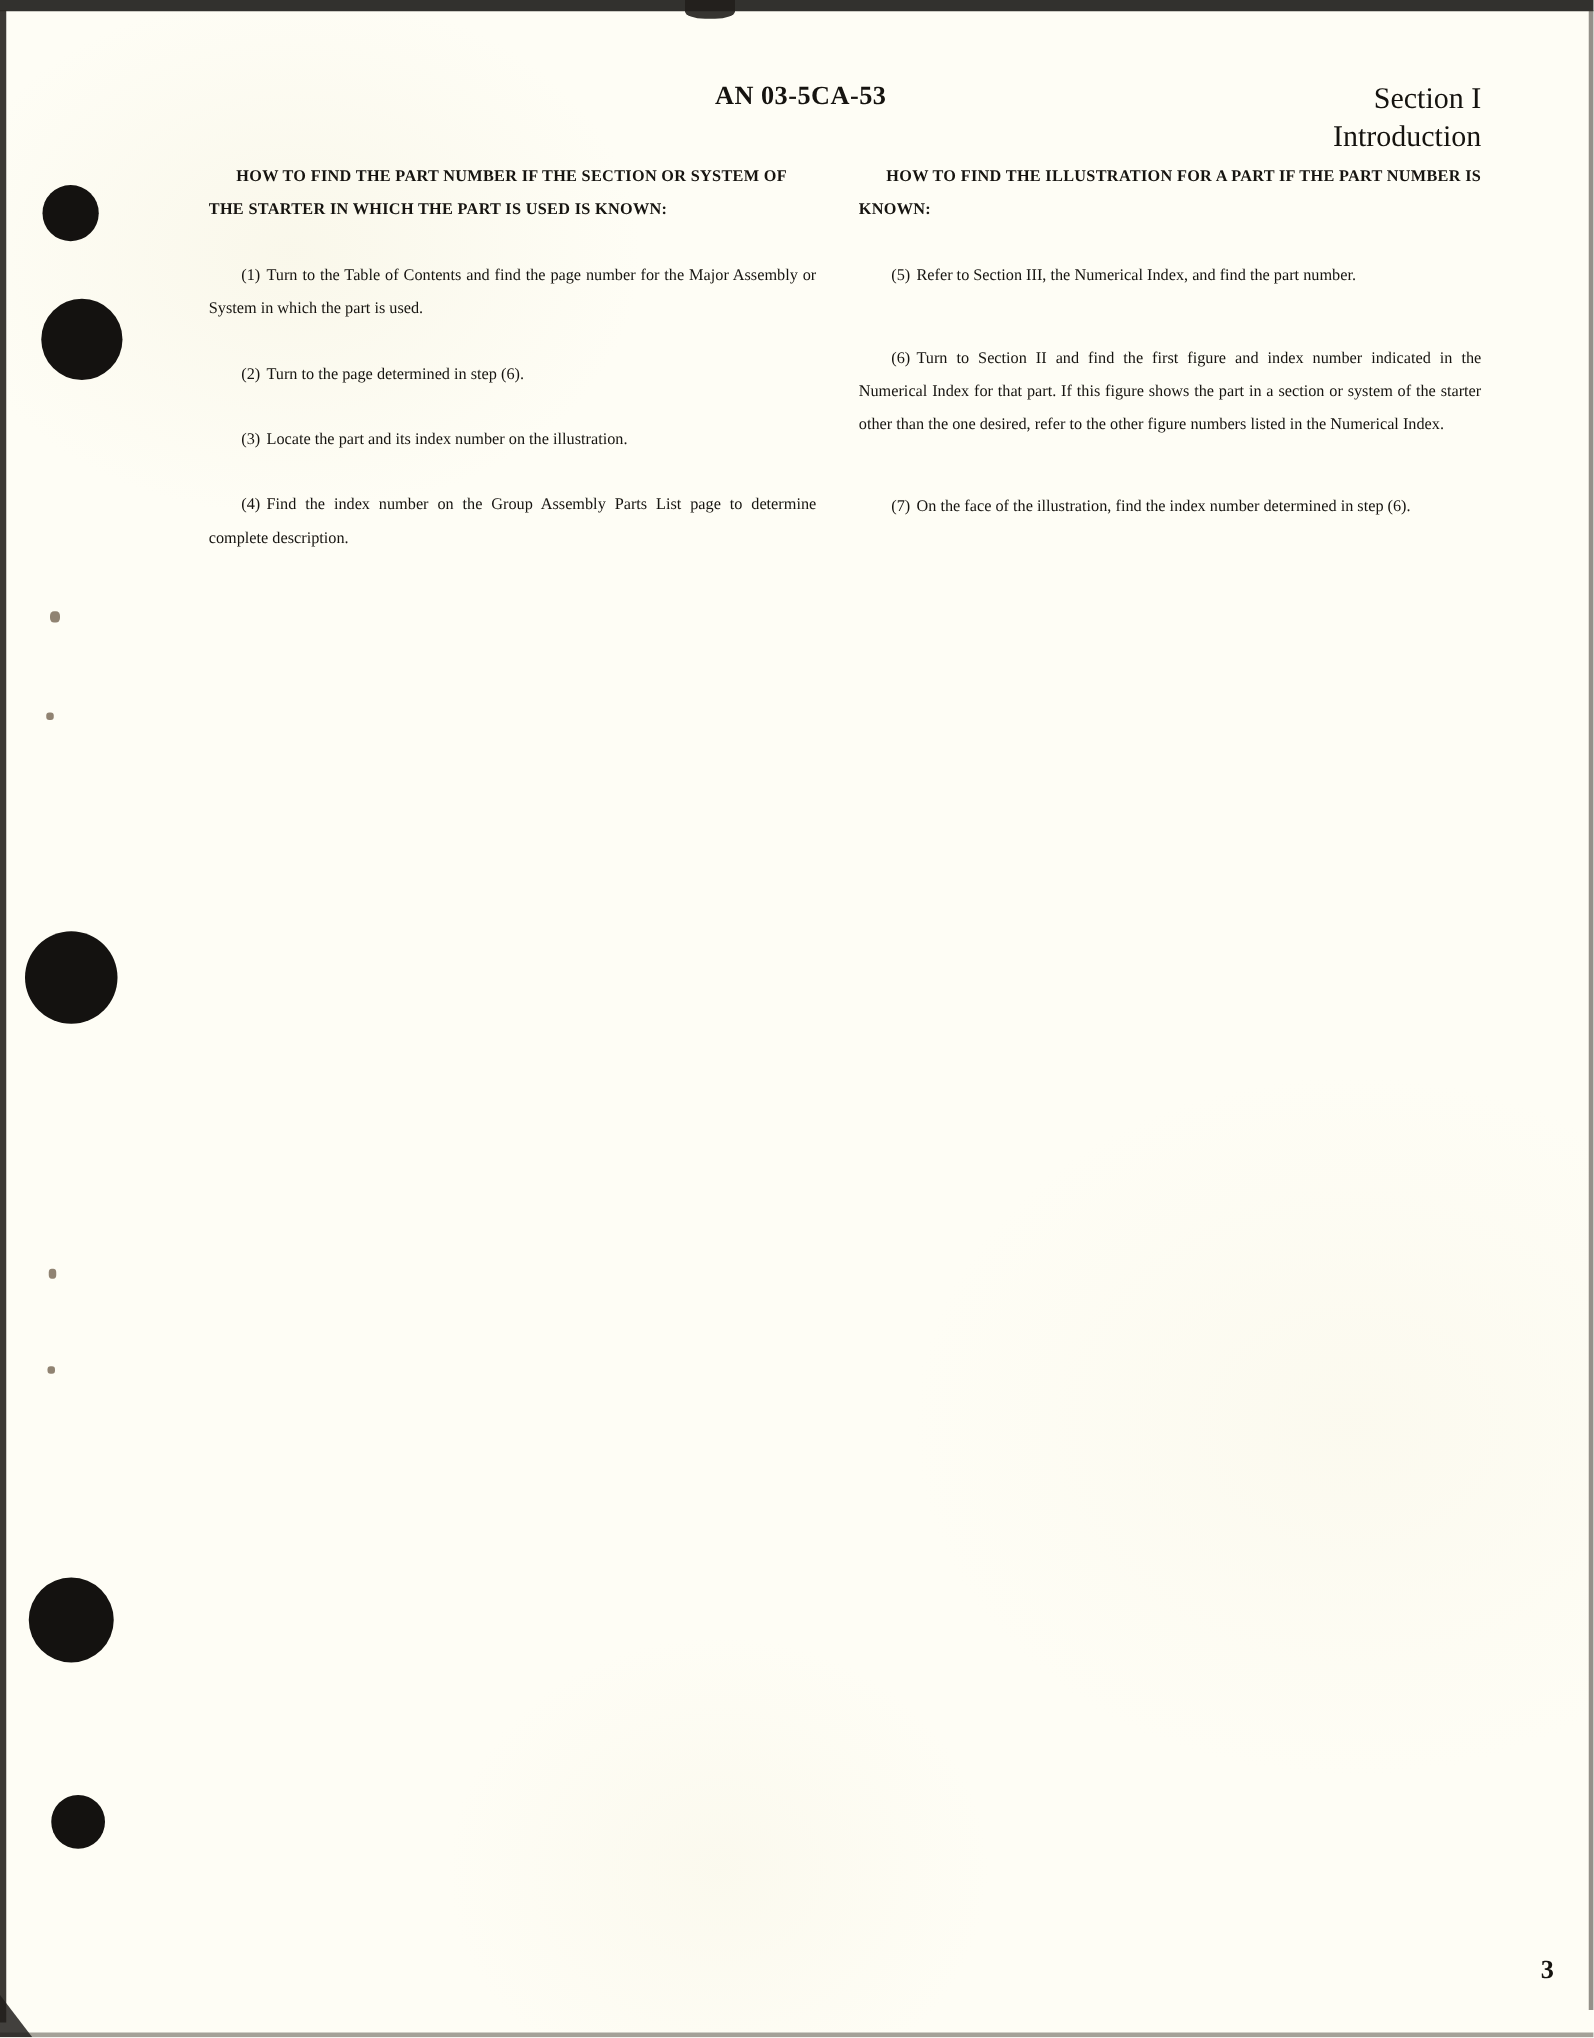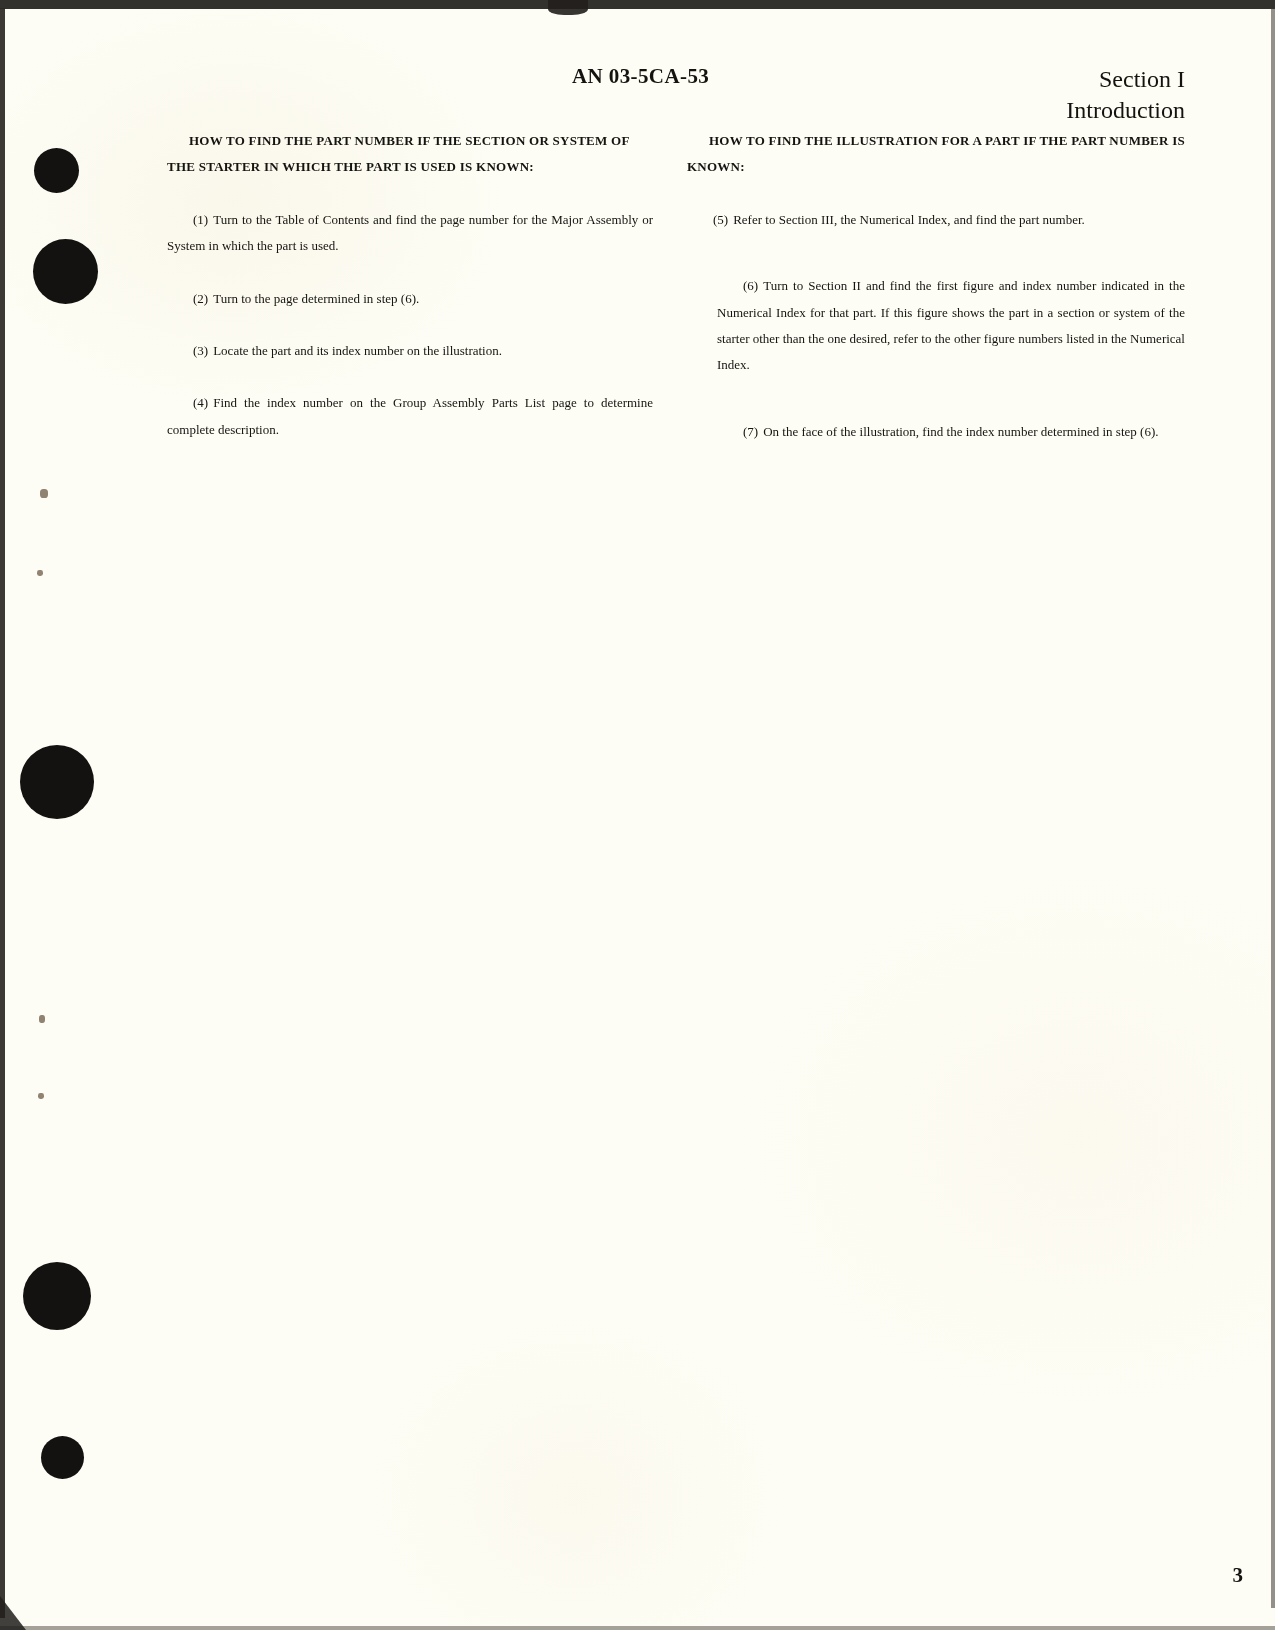--- a/index.html
+++ b/index.html
@@ -141,21 +141,21 @@
     font-weight: bold;
     letter-spacing: 0.25px;
     text-indent: 22px;
     text-align: left;
     margin: 0 0 0 0;
   }
   .para {
     margin: 26px 0 0 0;
     text-indent: 26px;
   }
-  .para.wide-gap  { margin-top: 40px; margin-left: 30px; }
+  .para.wide-gap  { margin-top: 40px; }
   .para .num { margin-right: 5px; }
 
   
   .folio {
     position: absolute;
     right: 32px; bottom: 42px;
     font-size: 21px;
     font-weight: bold;
     color: #15130f;
   }

